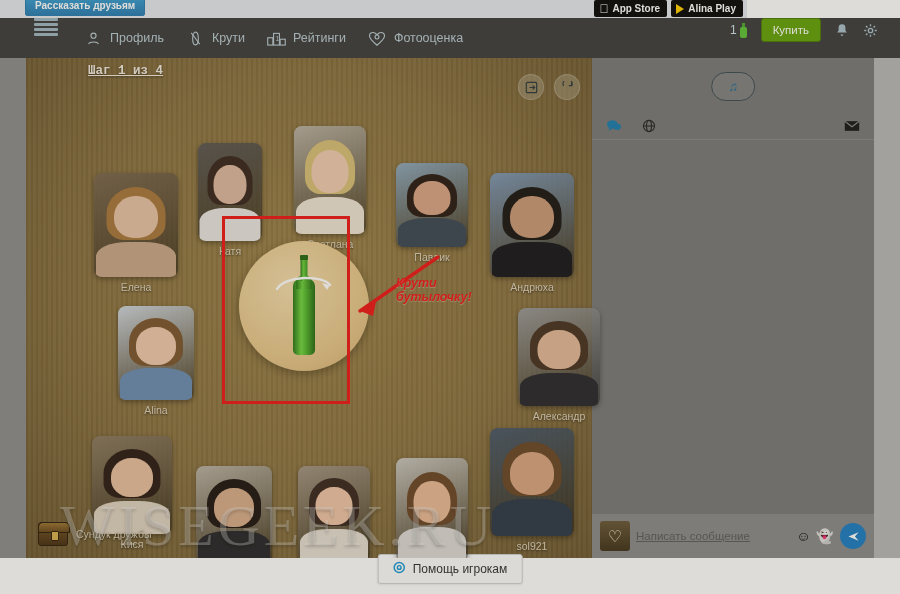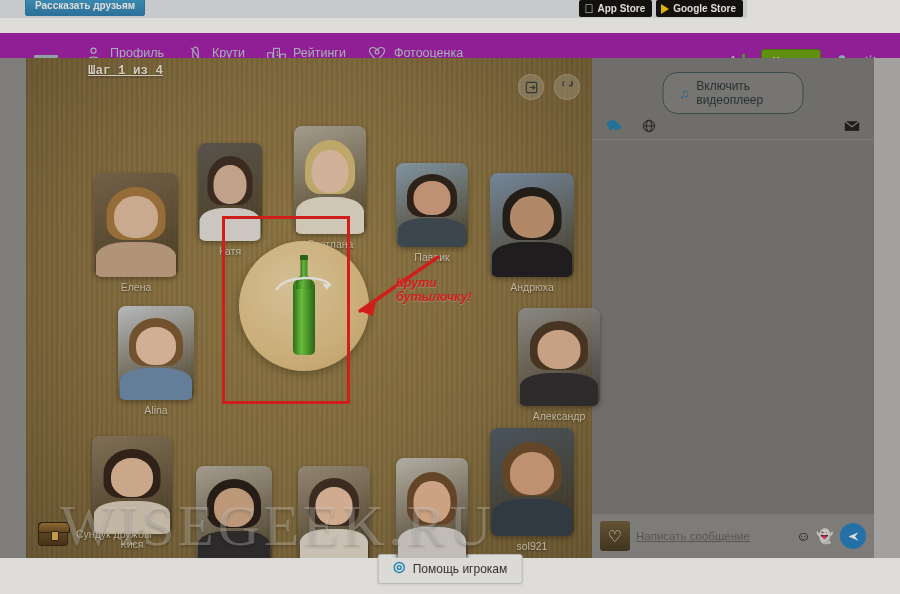--- a/index.html
+++ b/index.html
@@ -39,23 +39,23 @@
     width: 0; height: 0;
     border-left: 8px solid #ffd000;
     border-top: 5px solid transparent;
     border-bottom: 5px solid transparent;
     position: relative;
   }
   .apple-glyph { color: #fff; font-size: 12px; }
 
   
   .app-header {
-    position: absolute; left: 0; top: 33px; width: 900px; height: 40px;
-    background: #a21caf;
-    display: flex; align-items: flex-end;
+    position: absolute; left: 0; top: 18px; width: 900px; height: 40px;
+    background: #404040;
+    display: flex; align-items: flex-start;
   }
   .burger {
     margin-left: 34px; width: 24px; height: 18px;
     display: flex; flex-direction: column; justify-content: space-between;
     cursor: pointer;
   }
   .burger span { display: block; height: 3px; background: #9fb7c2; border-radius: 1px; }
   .nav-items { display: flex; align-items: center; margin-left: 26px; gap: 22px; }
   .nav-item {
     display: flex; align-items: center; gap: 7px;
@@ -315,21 +315,21 @@
 
 <div class="top-strip">
   <div class="share-btn">Рассказать друзьям</div>
   <div class="store-badges">
     <div class="store-badge">
       <span class="apple-glyph"></span>
       <span>App Store</span>
     </div>
     <div class="store-badge">
       <span class="gp-tri"></span>
-      <span>Google Store</span>
+      <span>Alina Play</span>
     </div>
   </div>
 </div>
 
 <div class="app-header">
   <div class="burger">
     <span></span>
       <span></span>
       <span></span>
       <span></span>
@@ -583,21 +583,20 @@
     <div class="chest-row">
       <div class="chest-ico"></div>
       <div class="chest-label">Сундук
 дружбы</div>
     </div>
   </div>
 
   <div class="chat-panel">
     <div class="video-btn">
       <span class="note-ico">♫</span>
-      <span>Включить видеоплеер</span>
     </div>
 
     <div class="chat-tabs">
       <span class="chat-tab tab-chat">
         <svg width="16" height="14" viewBox="0 0 20 18" fill="#1f7fb0">
           <ellipse cx="8" cy="7" rx="7" ry="5.4"></ellipse>
             <path d="M4 11l-1 4 5-2.6z"></path>
           <ellipse cx="14" cy="10" rx="5" ry="4" fill="#1f7fb0"></ellipse>
         </svg>
       </span>

